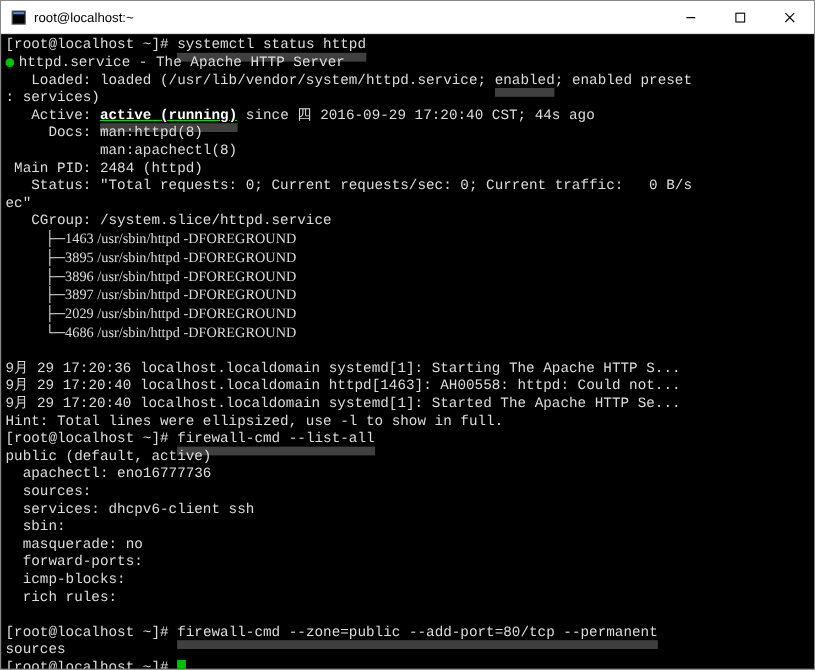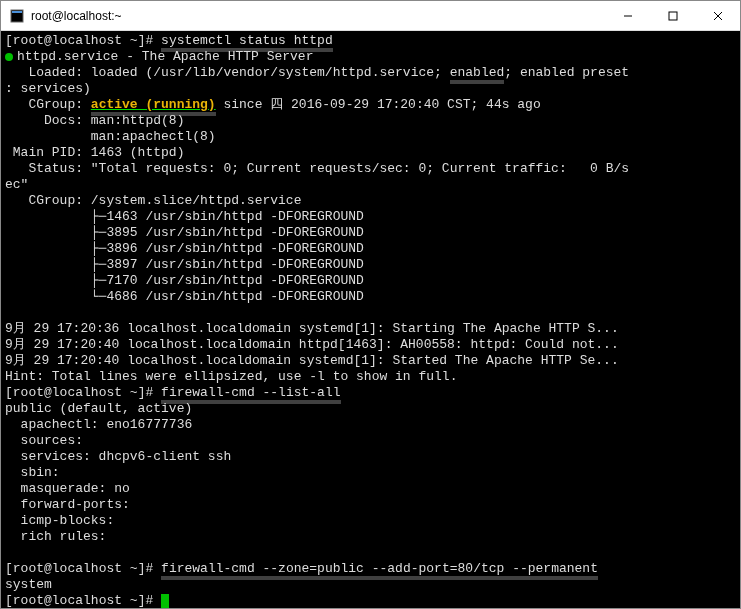--- a/index.html
+++ b/index.html
@@ -58,32 +58,32 @@
     flex: 1;
     background: #000;
     color: #ddd;
     padding: 2px 4px;
     font-family: "Consolas", "Courier New", monospace;
     font-size: 13px;
     line-height: 16px;
     white-space: pre;
     overflow: hidden;
   }
-  .bg { color: #eab308; font-weight: bold; }
-  .ul { border-bottom: 4px solid #404040; }
+  .bg { color: #ffffff; font-weight: bold; }
+  .ul { border-bottom: 8px solid #404040; }
   .ul2 { text-decoration: underline; text-decoration-color: #00E000; }
   .dot {
     display: inline-block;
     width: 8px; height: 8px;
     background: #00c000;
     border-radius: 50%;
     margin-right: 4px;
     vertical-align: middle;
   }
-  .tree { font-family: Liberation Mono, monospace; }
+  .tree { font-family: Liberation Serif, serif; }
   .cursor {
     display: inline-block;
     width: 8px; height: 14px;
     background: #00c000;
     vertical-align: text-bottom;
   }
 </style>
 </head>
 <body>
 
@@ -113,45 +113,45 @@
             <line x1="9" y1="1" x2="1" y2="9" stroke="#000" stroke-width="1"></line>
           </svg>
         </div>
     </div>
   </div>
 
   <div class="terminal"><span><span>[</span><span>root@localhost</span> <span>~</span><span>]#</span></span> <span class="ul">systemctl status httpd</span>
 <span><span class="dot"></span></span><span>httpd.service - The Apache HTTP Server</span>
 <span><span>   Loaded: loaded (/usr/lib/vendor/system/httpd.service; </span><span class="ul">enabled</span><span>; enabled preset</span></span>
 <span>: services)</span>
-<span><span>   CGroup: </span><span class="bg ul ul2">active (running)</span><span> since 四 2016-09-29 17:20:40 CST; 44s ago</span></span>
+<span><span>   Active: </span><span class="bg ul ul2">active (running)</span><span> since 四 2016-09-29 17:20:40 CST; 44s ago</span></span>
 <span>     Docs: man:httpd(8)</span>
 <span>           man:apachectl(8)</span>
-<span> Main PID: 1463 (httpd)</span>
+<span> Main PID: 2484 (httpd)</span>
 <span>   Status: "Total requests: 0; Current requests/sec: 0; Current traffic:   0 B/s</span>
 <span>ec"</span>
 <span>   CGroup: /system.slice/httpd.service</span>
 <span class="tree">           ├─1463 /usr/sbin/httpd -DFOREGROUND</span>
 <span class="tree">           ├─3895 /usr/sbin/httpd -DFOREGROUND</span>
 <span class="tree">           ├─3896 /usr/sbin/httpd -DFOREGROUND</span>
 <span class="tree">           ├─3897 /usr/sbin/httpd -DFOREGROUND</span>
-<span class="tree">           ├─7170 /usr/sbin/httpd -DFOREGROUND</span>
+<span class="tree">           ├─2029 /usr/sbin/httpd -DFOREGROUND</span>
 <span class="tree">           └─4686 /usr/sbin/httpd -DFOREGROUND</span>
 
 <span>9月 29 17:20:36 localhost.localdomain systemd[1]: Starting The Apache HTTP S...</span>
 <span>9月 29 17:20:40 localhost.localdomain httpd[1463]: AH00558: httpd: Could not...</span>
 <span>9月 29 17:20:40 localhost.localdomain systemd[1]: Started The Apache HTTP Se...</span>
 <span>Hint: Total lines were ellipsized, use -l to show in full.</span>
 <span><span>[</span><span>root@localhost</span> <span>~</span><span>]#</span></span> <span class="ul">firewall-cmd --list-all</span>
 <span>public (default, active)</span>
 <span>  apachectl: eno16777736</span>
 <span>  sources:</span>
 <span>  services: dhcpv6-client ssh</span>
 <span>  sbin:</span>
 <span>  masquerade: no</span>
 <span>  forward-ports:</span>
 <span>  icmp-blocks:</span>
 <span>  rich rules:</span>
 
 <span><span>[</span><span>root@localhost</span> <span>~</span><span>]#</span></span> <span class="ul">firewall-cmd --zone=public --add-port=80/tcp --permanent</span>
-<span>system</span>
+<span>sources</span>
 <span><span>[</span><span>root@localhost</span> <span>~</span><span>]#</span></span> <span class="cursor"></span></div>
 </div>
 
 </body></html>

